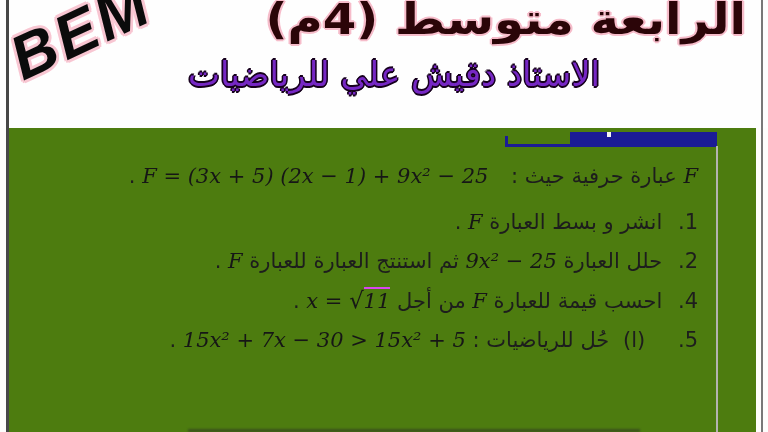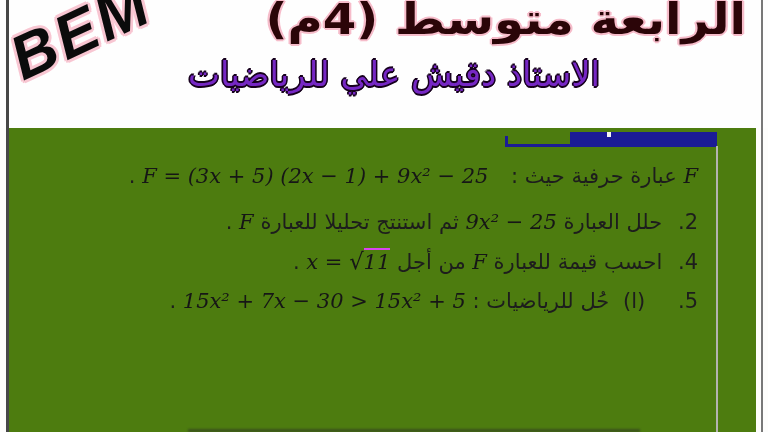--- a/index.html
+++ b/index.html
@@ -91,26 +91,32 @@
 
     <div class="rows">
 
       <p class="row intro">
         <span class="math" dir="ltr">F</span>
         <span class="intro-label">عبارة حرفية حيث :</span>
         <span class="math" dir="ltr">F = (3x + 5) (2x − 1) + 9x² − 25</span>
         <span class="period">.</span>
       </p>
 
+      <p class="row">
+        <span class="num">1.</span>
+        <span>انشر و بسط العبارة</span>
+        <span class="math" dir="ltr">F</span>
+        <span class="period">.</span>
+      </p>
 
       <p class="row">
         <span class="num">2.</span>
         <span>حلل العبارة</span>
         <span class="math" dir="ltr">9x² − 25</span>
-        <span>ثم استنتج تحليلا للعبارة</span>
+        <span>ثم استنتج العبارة للعبارة</span>
         <span class="math" dir="ltr">F</span>
         <span class="period">.</span>
       </p>
 
 
       <p class="row">
         <span class="num">4.</span>
         <span>احسب قيمة للعبارة</span>
         <span class="math" dir="ltr">F</span>
         <span>من أجل</span>

